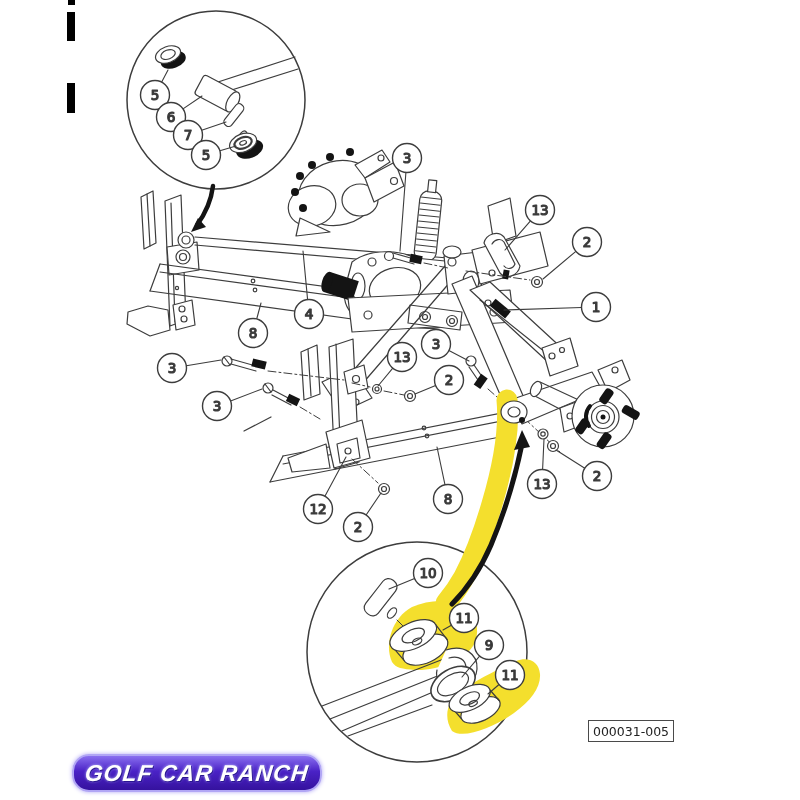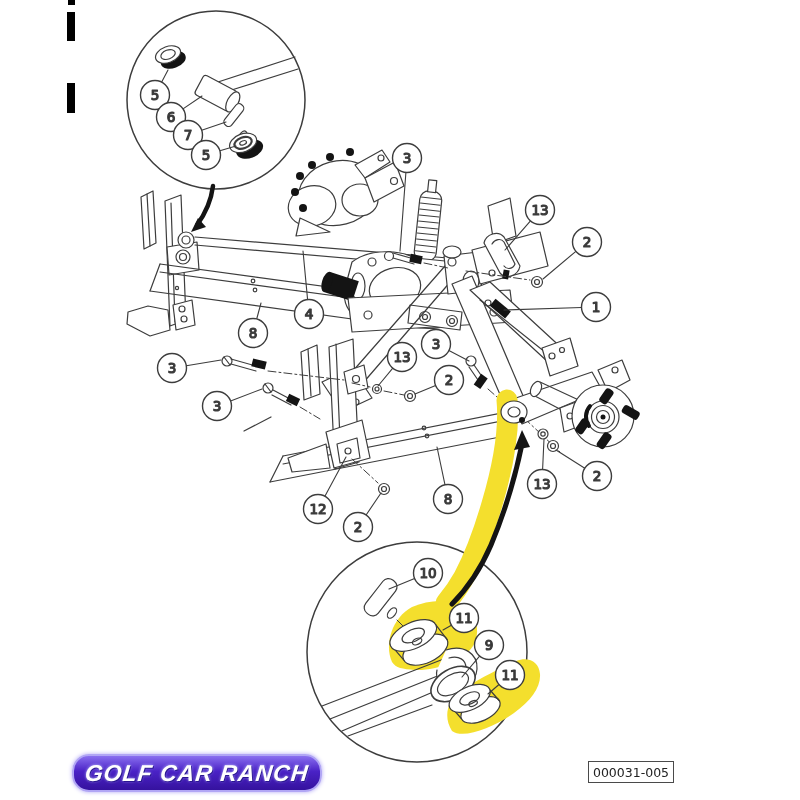--- a/index.html
+++ b/index.html
@@ -14,21 +14,21 @@
   .hlband{stroke:var(--hl);stroke-width:21;fill:none;stroke-linecap:round;}
   .logo{position:absolute;left:72px;top:754px;width:246px;height:34px;border-radius:17px;
         background:linear-gradient(180deg,var(--logo-light) 0%,var(--logo-mid) 45%,var(--logo-dark) 100%);
         border:2px solid var(--logo-glow);box-shadow:0 0 4px var(--logo-glow);
         display:flex;align-items:center;justify-content:center;}
   .logo span{font-family:"Liberation Sans",sans-serif;font-style:italic;font-weight:900;
         font-size:23px;letter-spacing:1px;color:#fff;transform:skewX(-6deg);
         text-shadow:1px 1px 0 #2a1690,0 0 3px rgba(200,210,255,.9);white-space:nowrap;}
   .pn-box{position:absolute;left:588px;top:720px;width:84px;height:20px;border:1.6px solid #4a4a4a;
         display:flex;align-items:center;justify-content:center;font:12.5px "DejaVu Sans",sans-serif;
-        color:#222;background:#fff;margin-top:41px;}
+        color:#222;background:#fff;}
 </style>
 </head>
 <body>
 
 <div class="stage">
 
 <svg width="800" height="800" viewBox="0 0 800 800">
   <g stroke="var(--line)" fill="none" stroke-width="1.2" stroke-linejoin="round" stroke-linecap="round">
 
     <g fill="#000" stroke="none">

